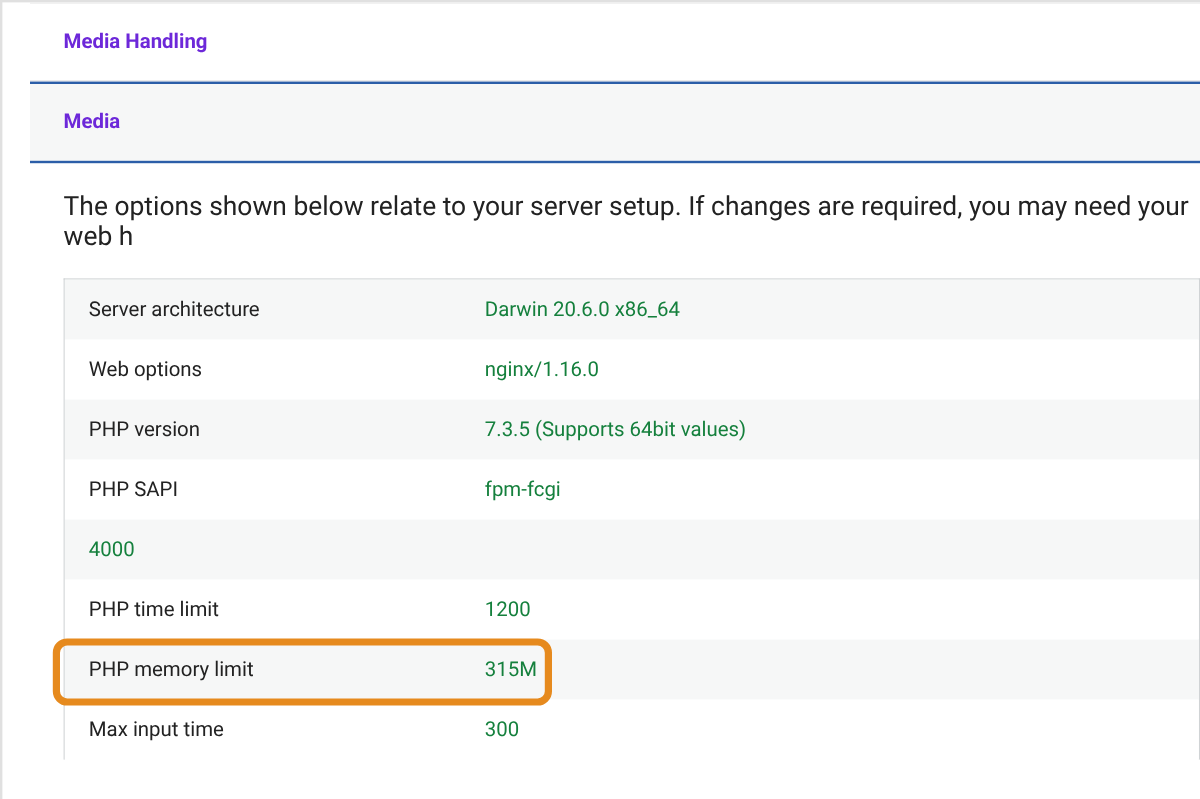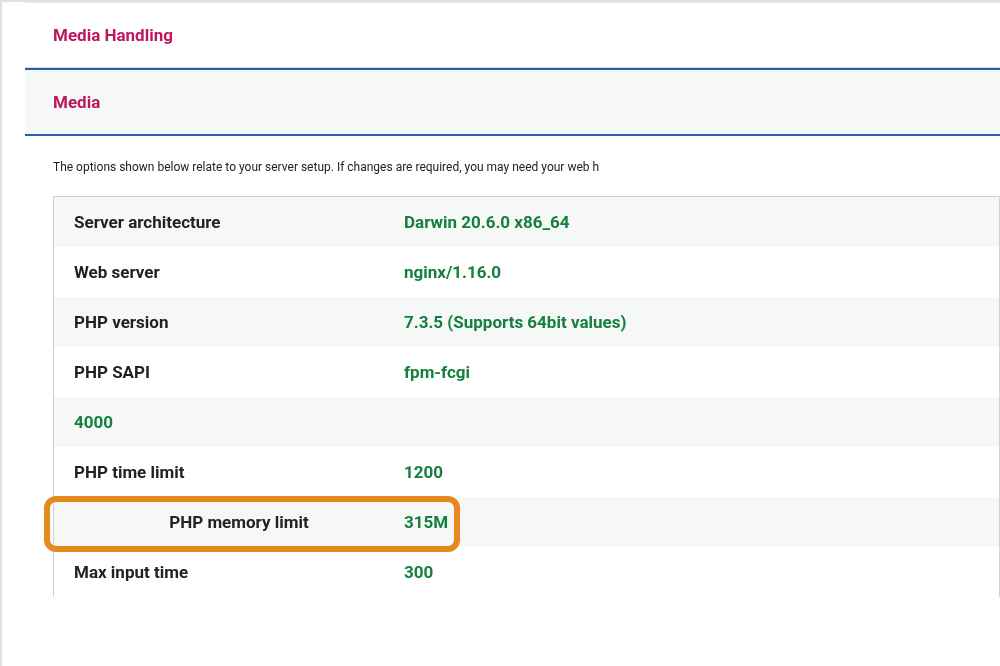--- a/index.html
+++ b/index.html
@@ -19,65 +19,63 @@
     .outer {
       padding-left: 23px;
       border-left: 2px solid #e0e0e0;
       border-top: 2px solid #e0e0e0;
       height: 100%;
     }
     .section-header {
       padding: 22px 28px;
       font-weight: 700;
       font-size: 17px;
-      color: #be185d;
+      color: #6d28d9;
       background: #fff;
       border-bottom: 1px solid #dcdcde;
     }
     .section-header.media {
       border-top: 1px solid #e8e8e8;
     }
     .section-header.server {
       background: #f6f7f7;
       border-top: 2px solid #2b5ea8;
       border-bottom: 2px solid #2b5ea8;
     }
     .description {
       padding: 24px 0 22px 28px;
-      font-size: 12px;
+      font-size: 22px;
       color: #222;
     }
     .info-table {
       margin: 0 0 0 28px;
       border: 1px solid #d0d3d5;
       border-bottom: none;
     }
     .info-row {
       display: flex;
       padding: 15px 20px;
       font-size: 17px;
       position: relative;
-      font-weight: bold;
     }
     .info-row:nth-child(odd) {
       background: #f6f7f7;
     }
     .info-row:nth-child(even) {
       background: #fff;
     }
     .info-label {
       width: 330px;
       color: #222;
     }
     .info-value {
       color: #15803d;
     }
     .highlighted {
       position: relative;
-      text-align: center;
     }
     .highlight-box {
       position: absolute;
       left: -10px;
       top: -1px;
       width: 416px;
       height: 56px;
       border: 6px solid #e68a1e;
       border-radius: 12px;
       pointer-events: none;
@@ -96,21 +94,21 @@
   </div>
   <div class="description">
     <span>The options shown below relate to your server setup. If changes are required, you may need your web h</span>
   </div>
   <div class="info-table">
     <div class="info-row">
       <div class="info-label">Server architecture</div>
       <div class="info-value">Darwin 20.6.0 x86_64</div>
     </div>
     <div class="info-row">
-      <div class="info-label">Web server</div>
+      <div class="info-label">Web options</div>
       <div class="info-value">nginx/1.16.0</div>
     </div>
     <div class="info-row">
       <div class="info-label">PHP version</div>
       <div class="info-value">7.3.5 (Supports 64bit values)</div>
     </div>
     <div class="info-row">
       <div class="info-label">PHP SAPI</div>
       <div class="info-value">fpm-fcgi</div>
     </div>

